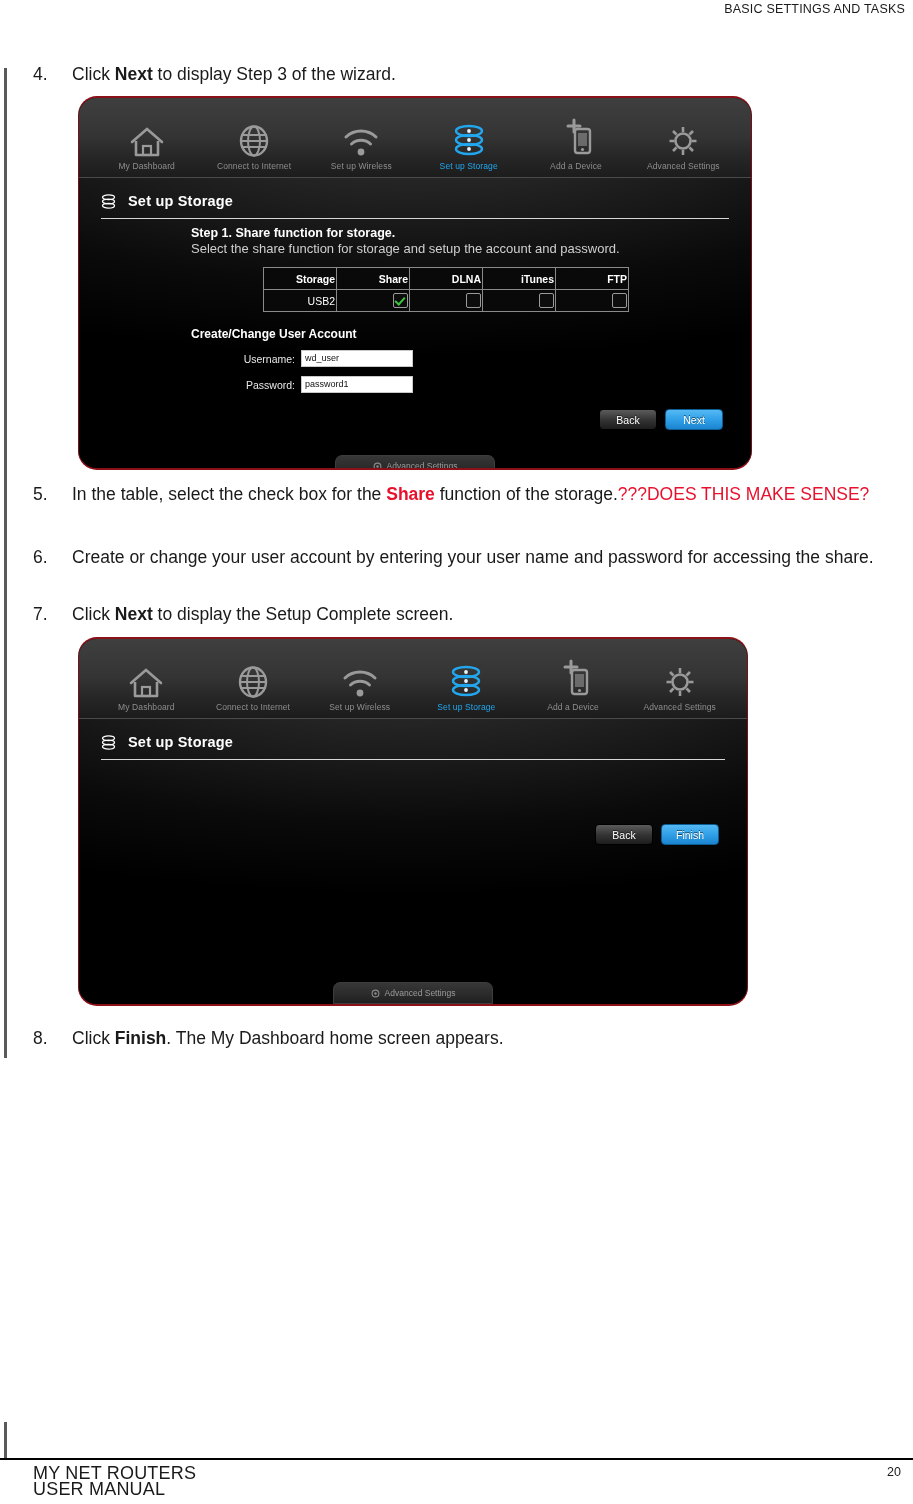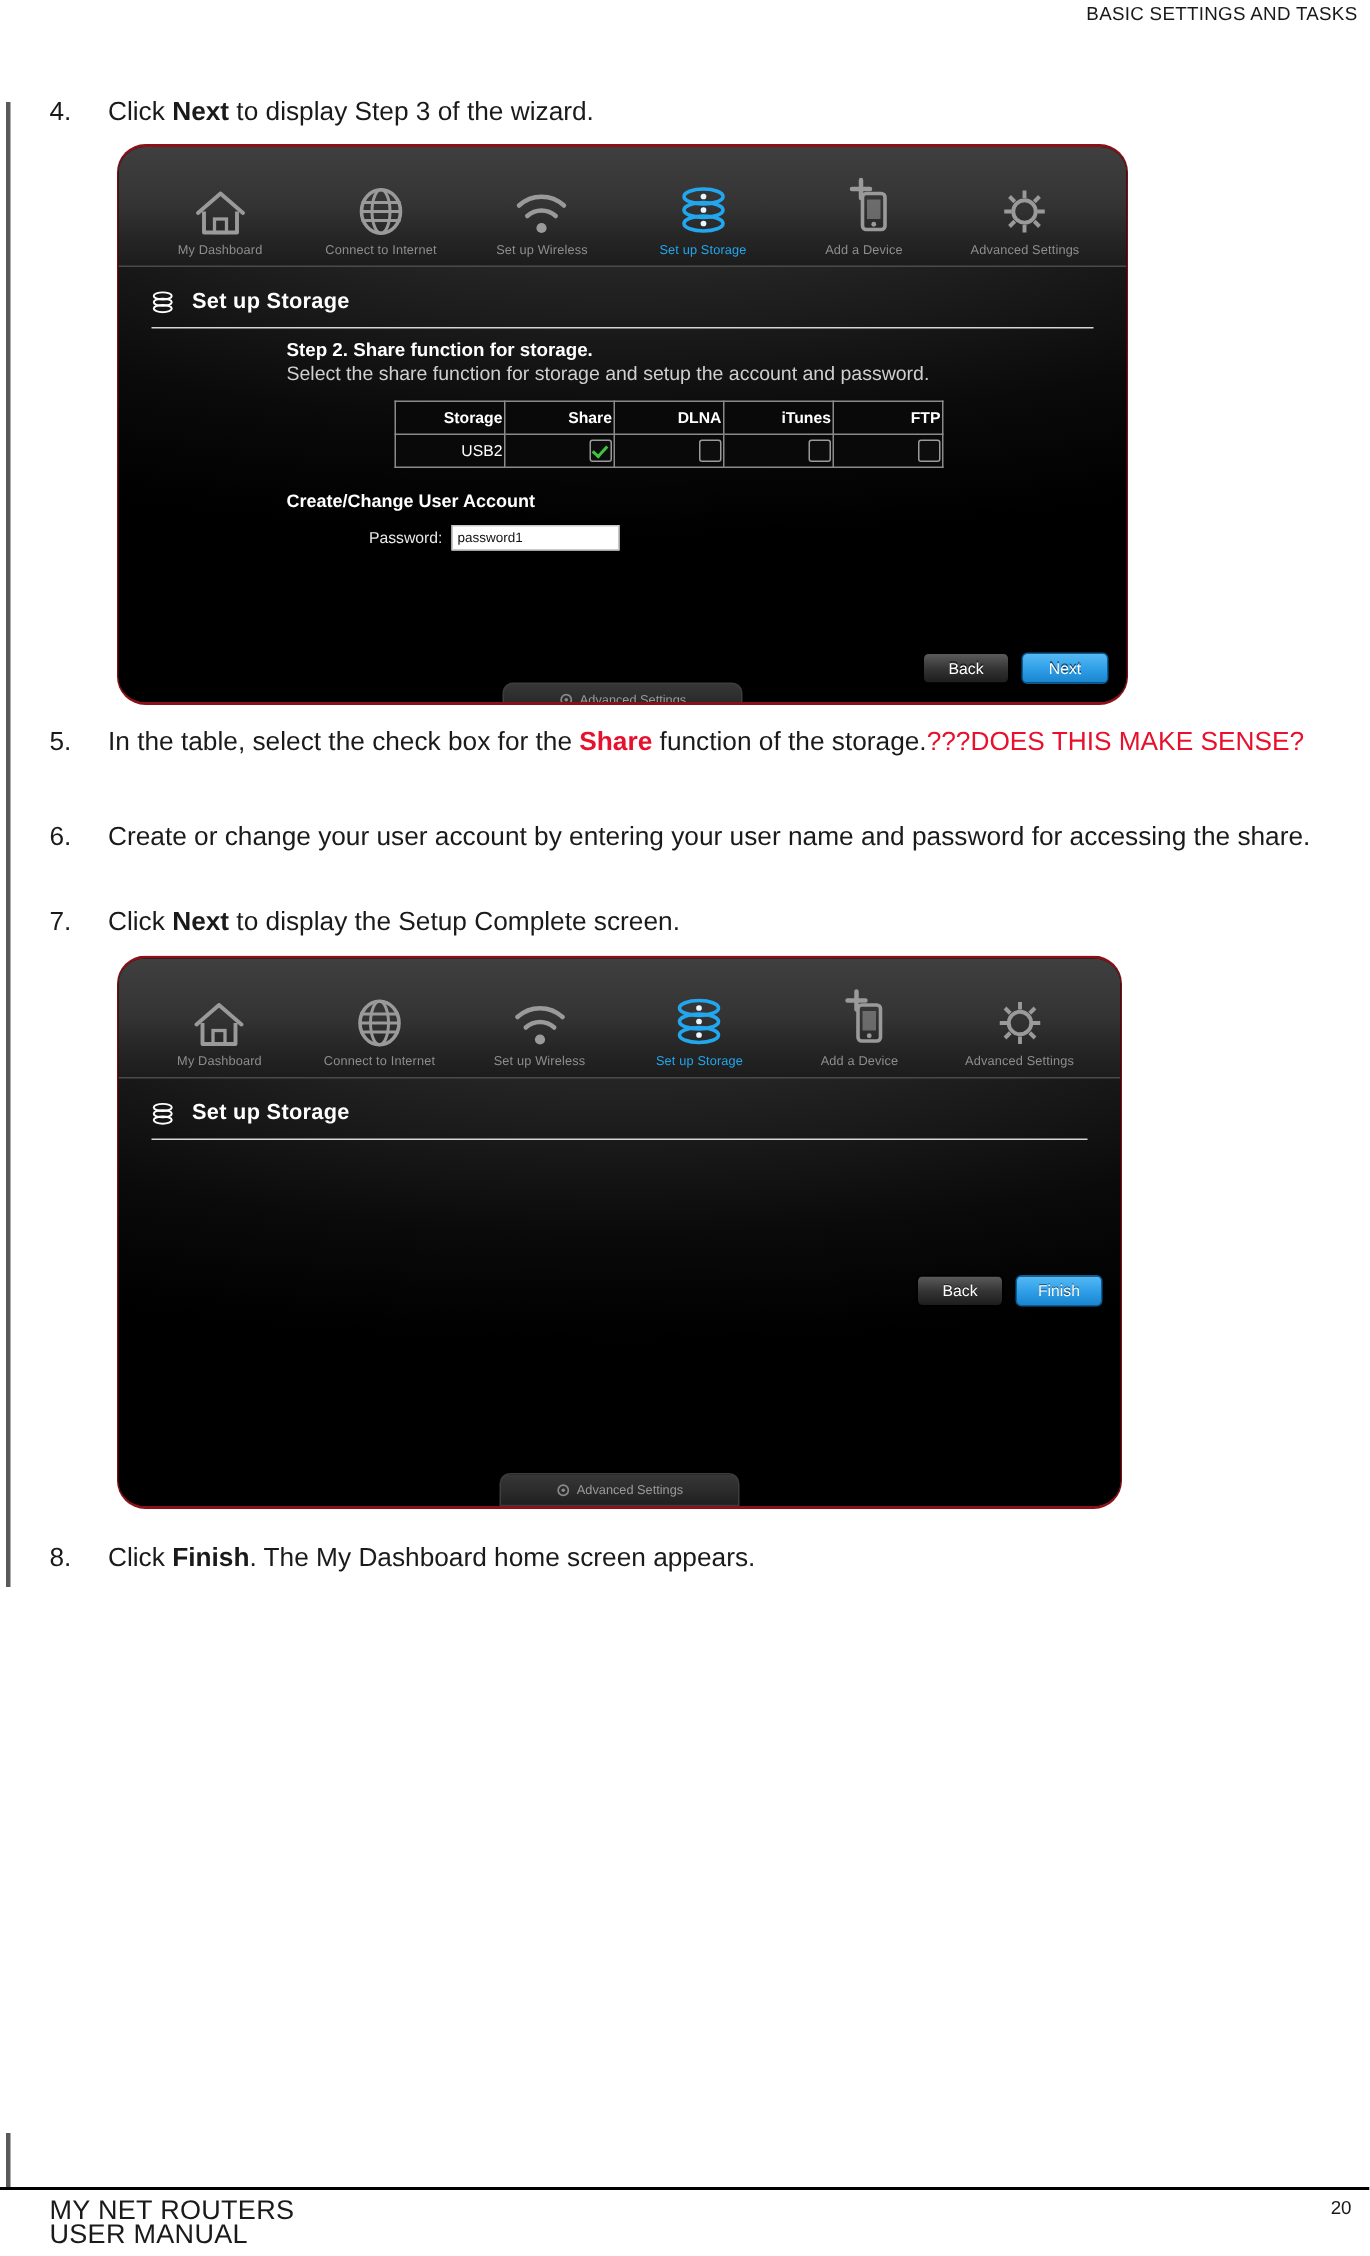--- a/index.html
+++ b/index.html
@@ -229,24 +229,23 @@
     color: #111111;
     padding: 1px 3px;
     font-family: "Liberation Sans", sans-serif;
     box-sizing: content-box;
     line-height: 13px;
   }
 
   
   .btn-row {
     position: absolute;
-    right: 12px;
+    right: 28px;
     display: flex;
     gap: 8px;
-    margin-top: 26px;
   }
   .btn {
     min-width: 56px;
     height: 19px;
     border-radius: 4px;
     font-size: 10.5px;
     color: #ffffff;
     display: flex;
     align-items: center;
     justify-content: center;
@@ -413,21 +412,21 @@
             <ellipse cx="7.5" cy="3.3" rx="6" ry="2.4" stroke="#ffffff" stroke-width="1.3" fill="none"></ellipse>
             <ellipse cx="7.5" cy="7.5" rx="6" ry="2.4" stroke="#ffffff" stroke-width="1.3" fill="none"></ellipse>
             <ellipse cx="7.5" cy="11.7" rx="6" ry="2.4" stroke="#ffffff" stroke-width="1.3" fill="none"></ellipse>
           </svg>
       </span>
       <span class="sect-title">Set up Storage</span>
     </div>
     <div class="sect-rule"></div>
 
     <div class="panel">
-      <div class="step-title">Step 2. Share function for storage.</div>
+      <div class="step-title">Step 1. Share function for storage.</div>
       <div class="step-sub">Select the share function for storage and setup the account and password.</div>
 
       <table class="stbl">
         <thead>
           <tr>
             <th>Storage</th>
             <th>Share</th>
             <th>DLNA</th>
             <th>iTunes</th>
             <th>FTP</th>
@@ -440,20 +439,24 @@
             <td><span class="cbx"></span></td>
             <td><span class="cbx"></span></td>
             <td><span class="cbx"></span></td>
           </tr>
         </tbody>
       </table>
 
       <div class="acct-title">Create/Change User Account</div>
 
       <div class="field-row">
+        <span class="field-label">Username:</span>
+        <input class="field-input" type="text" value="wd_user" style="">
+      </div>
+      <div class="field-row">
         <span class="field-label">Password:</span>
         <input class="field-input" type="text" value="password1" style="">
       </div>
     </div>
 
     <div class="btn-row" style="top:311px;">
       <div class="btn dark">Back</div>
       <div class="btn blue">Next</div>
     </div>
 

